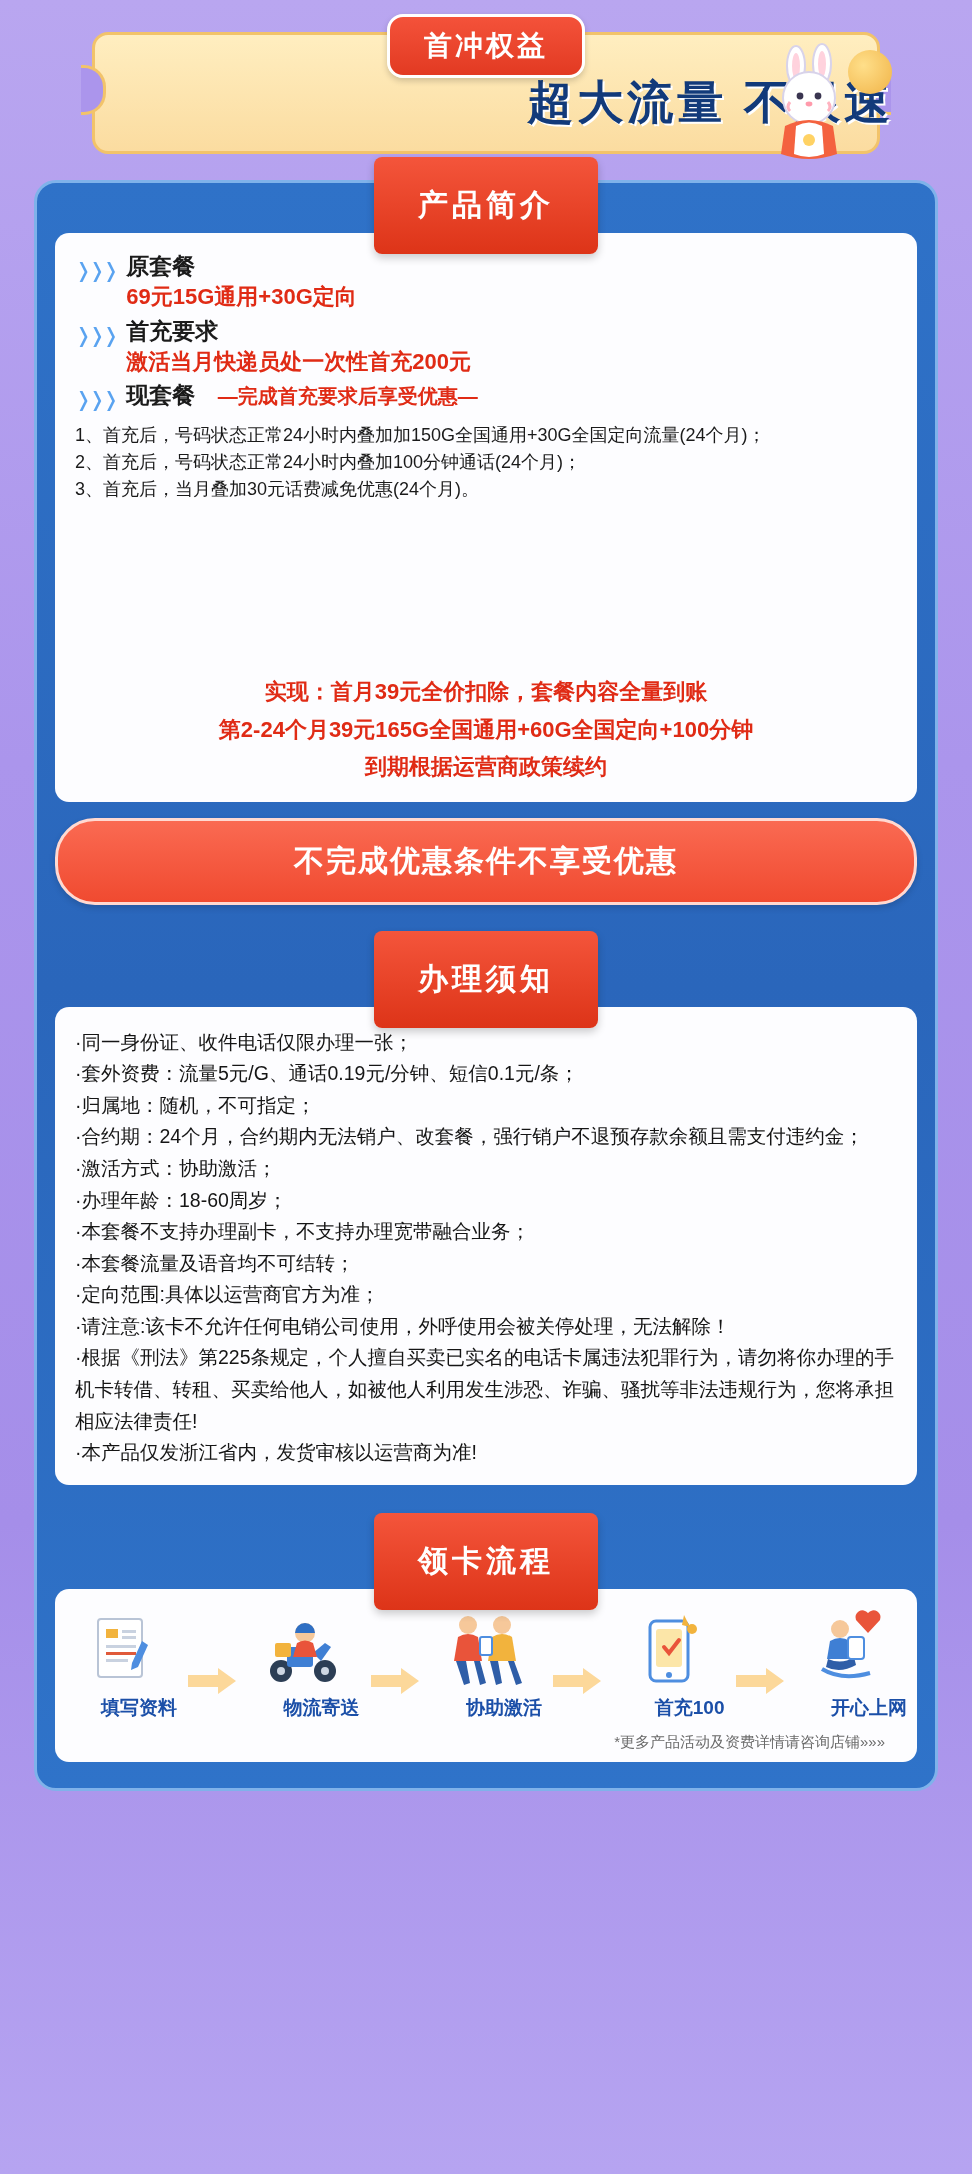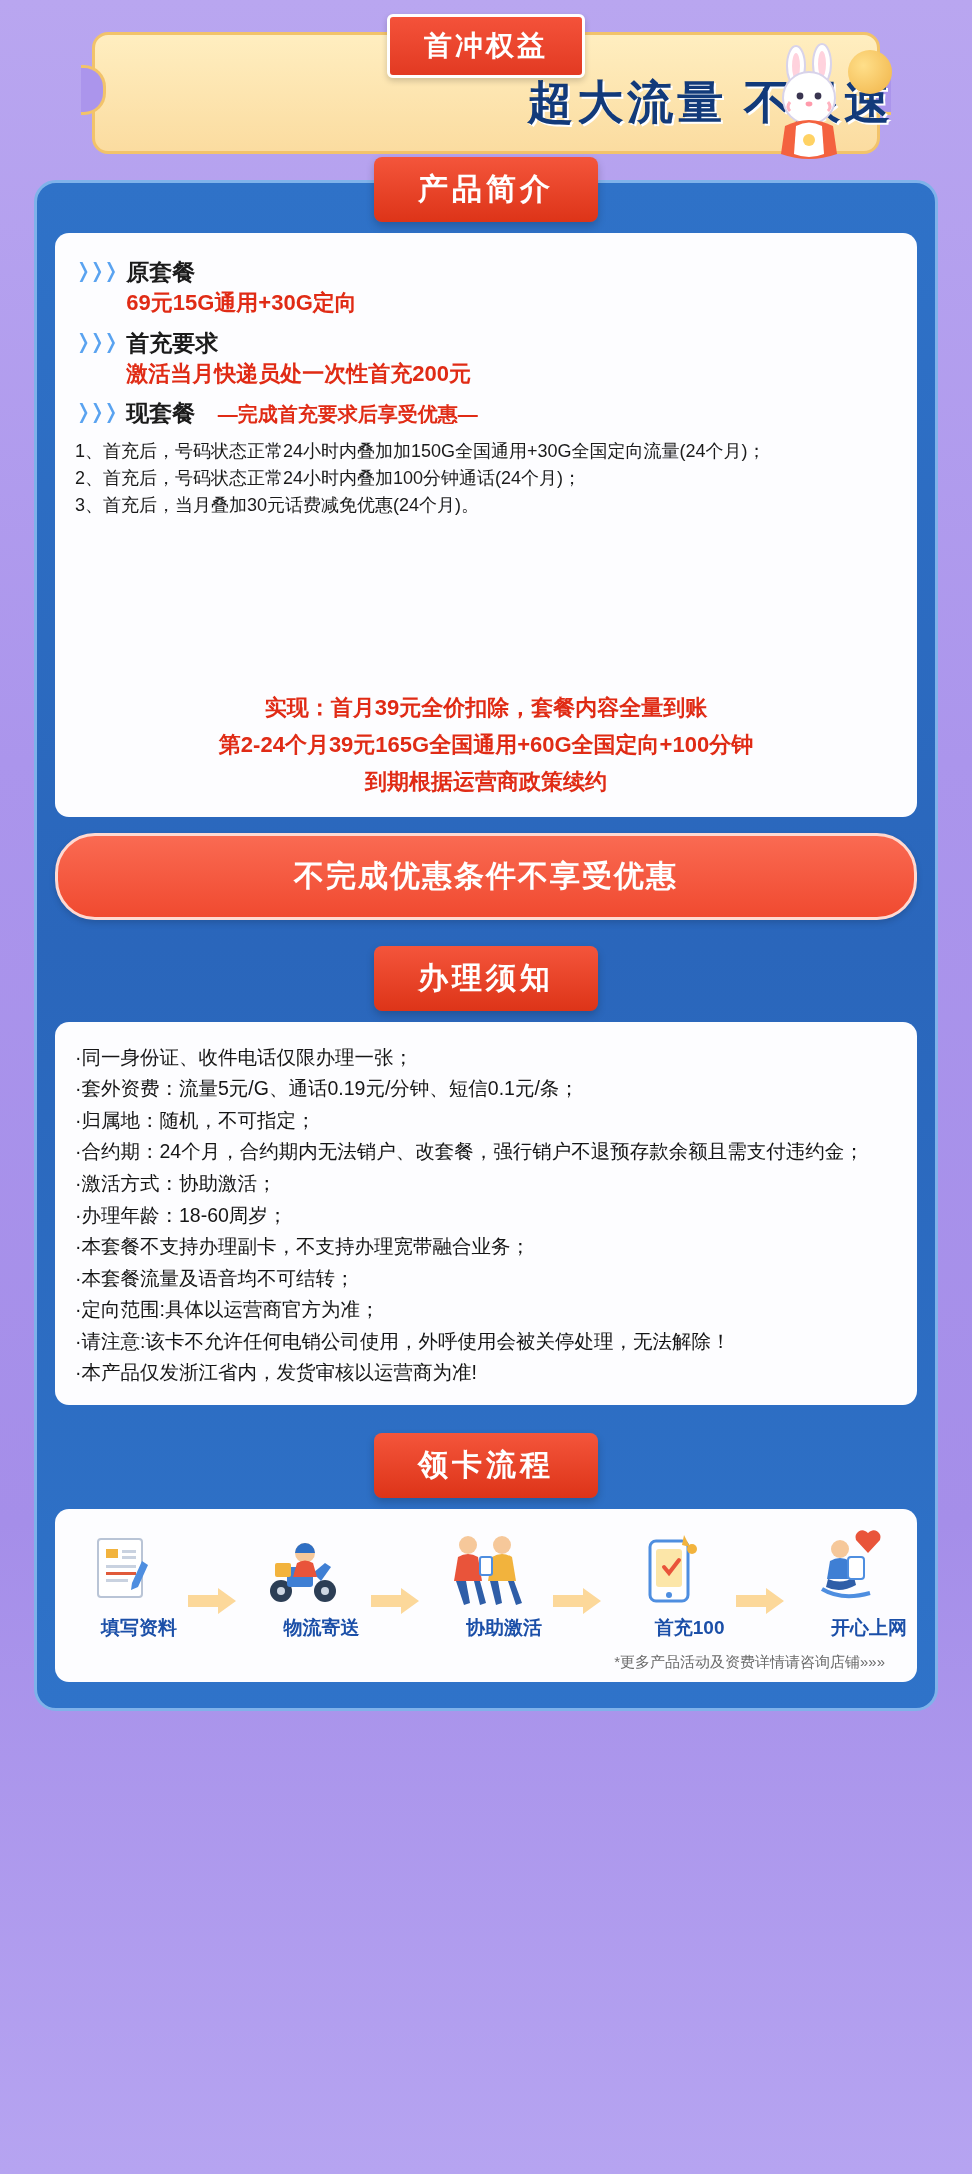--- a/index.html
+++ b/index.html
@@ -44,21 +44,21 @@
     position: absolute;
     left: 50%;
     transform: translateX(-50%);
     top: 0;
     background: linear-gradient(180deg, #f4523a 0%, #e23a22 100%);
     color: #fff;
     font-size: 28px;
     font-weight: bold;
     letter-spacing: 3px;
     padding: 10px 34px;
-    border-radius: 6px;
+    border-radius: 16px;
     border: 3px solid #fff;
     box-shadow: 0 3px 6px rgba(0,0,0,.18);
     z-index: 4;
     white-space: nowrap;
   }
   .banner-title {
     position: absolute;
     left: 0; right: 0;
     top: 58px;
     text-align: right;
@@ -106,21 +106,21 @@
     height: 62px;
   }
   .section-head .plate {
     display: inline-block;
     position: relative;
     background: linear-gradient(180deg, #f4553b 0%, #dd3418 100%);
     color: #fff;
     font-size: 30px;
     font-weight: bold;
     letter-spacing: 4px;
-    padding: 12px 44px;
+    padding: 28px 44px;
     border-radius: 8px;
     box-shadow: 0 4px 8px rgba(0,0,0,.2);
   }
   .section-head .plate:before,
   .section-head .plate:after {
     content: "";
     position: absolute;
     top: 14px;
     width: 34px; height: 54px;
     background: #b72a14;
@@ -146,21 +146,20 @@
     margin-right: 10px;
     line-height: 1.5;
     padding-top: 4px;
   }
   .arrow-body { flex: 1; }
   .arrow-title {
     font-size: 23px;
     font-weight: bold;
     color: #1b1b1b;
     line-height: 1.35;
-    margin-top: 6px;
   }
   .arrow-sub {
     font-size: 22px;
     font-weight: bold;
     color: #e02b15;
     line-height: 1.35;
   }
   .inline-note {
     font-size: 20px;
     font-weight: bold;
@@ -340,20 +339,21 @@
       <p>·同一身份证、收件电话仅限办理一张；</p>
       <p>·套外资费：流量5元/G、通话0.19元/分钟、短信0.1元/条；</p>
       <p>·归属地：随机，不可指定；</p>
       <p>·合约期：24个月，合约期内无法销户、改套餐，强行销户不退预存款余额且需支付违约金；</p>
       <p>·激活方式：协助激活；</p>
       <p>·办理年龄：18-60周岁；</p>
       <p>·本套餐不支持办理副卡，不支持办理宽带融合业务；</p>
       <p>·本套餐流量及语音均不可结转；</p>
       <p>·定向范围:具体以运营商官方为准；</p>
       <p>·请注意:该卡不允许任何电销公司使用，外呼使用会被关停处理，无法解除！</p>
+      <p>·根据《刑法》第225条规定，个人擅自买卖已实名的电话卡属违法犯罪行为，请勿将你办理的手机卡转借、转租、买卖给他人，如被他人利用发生涉恐、诈骗、骚扰等非法违规行为，您将承担相应法律责任!</p>
       <p>·本产品仅发浙江省内，发货审核以运营商为准!</p>
     </div>
   </div>
 
   <div class="section-head" style="margin-top:28px;">
     <span class="plate">领卡流程</span>
   </div>
 
   <div class="flow-card">
     <div class="flow">

